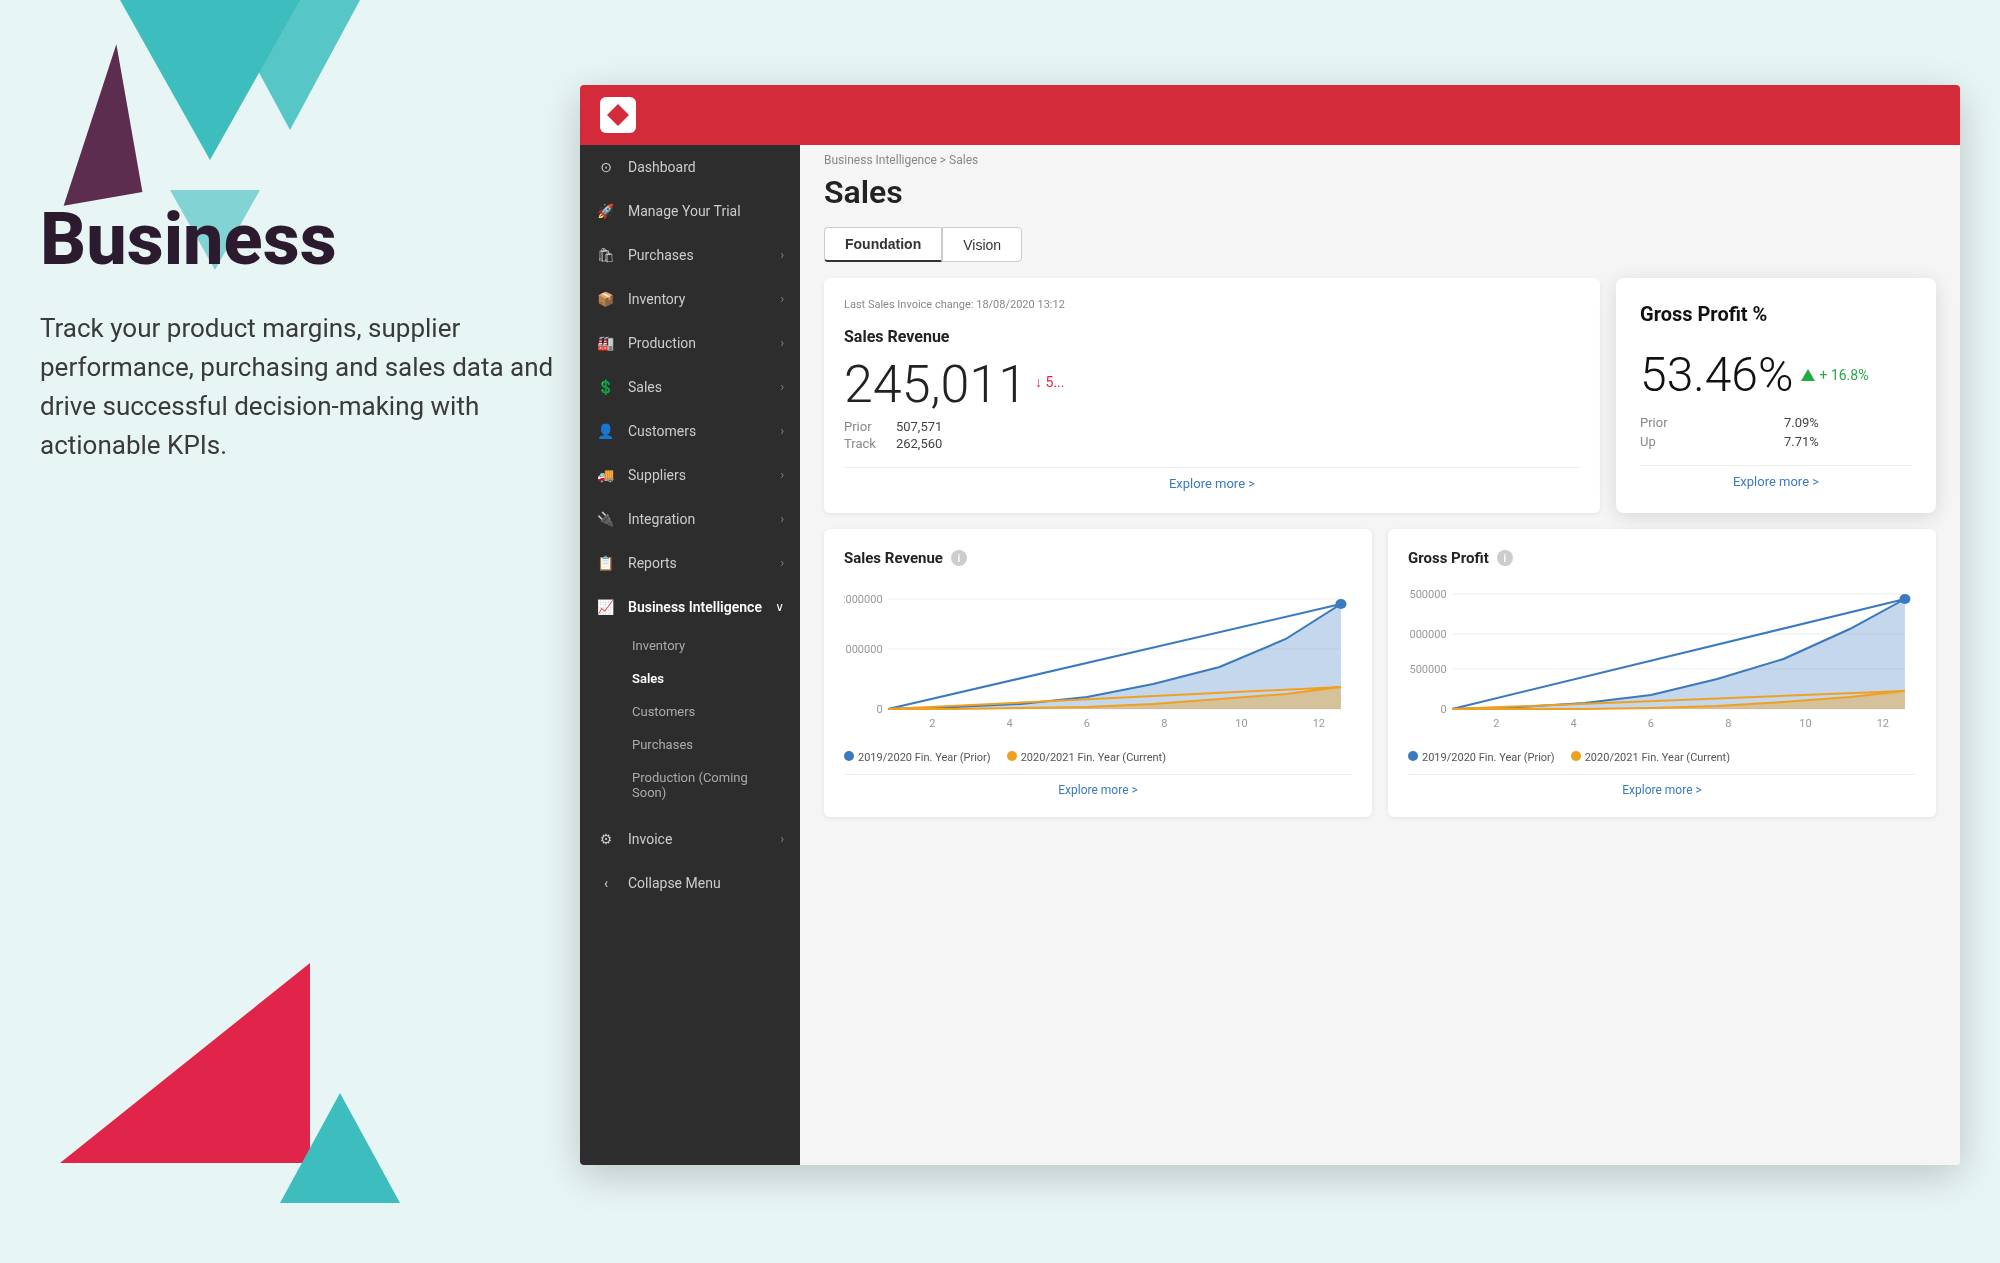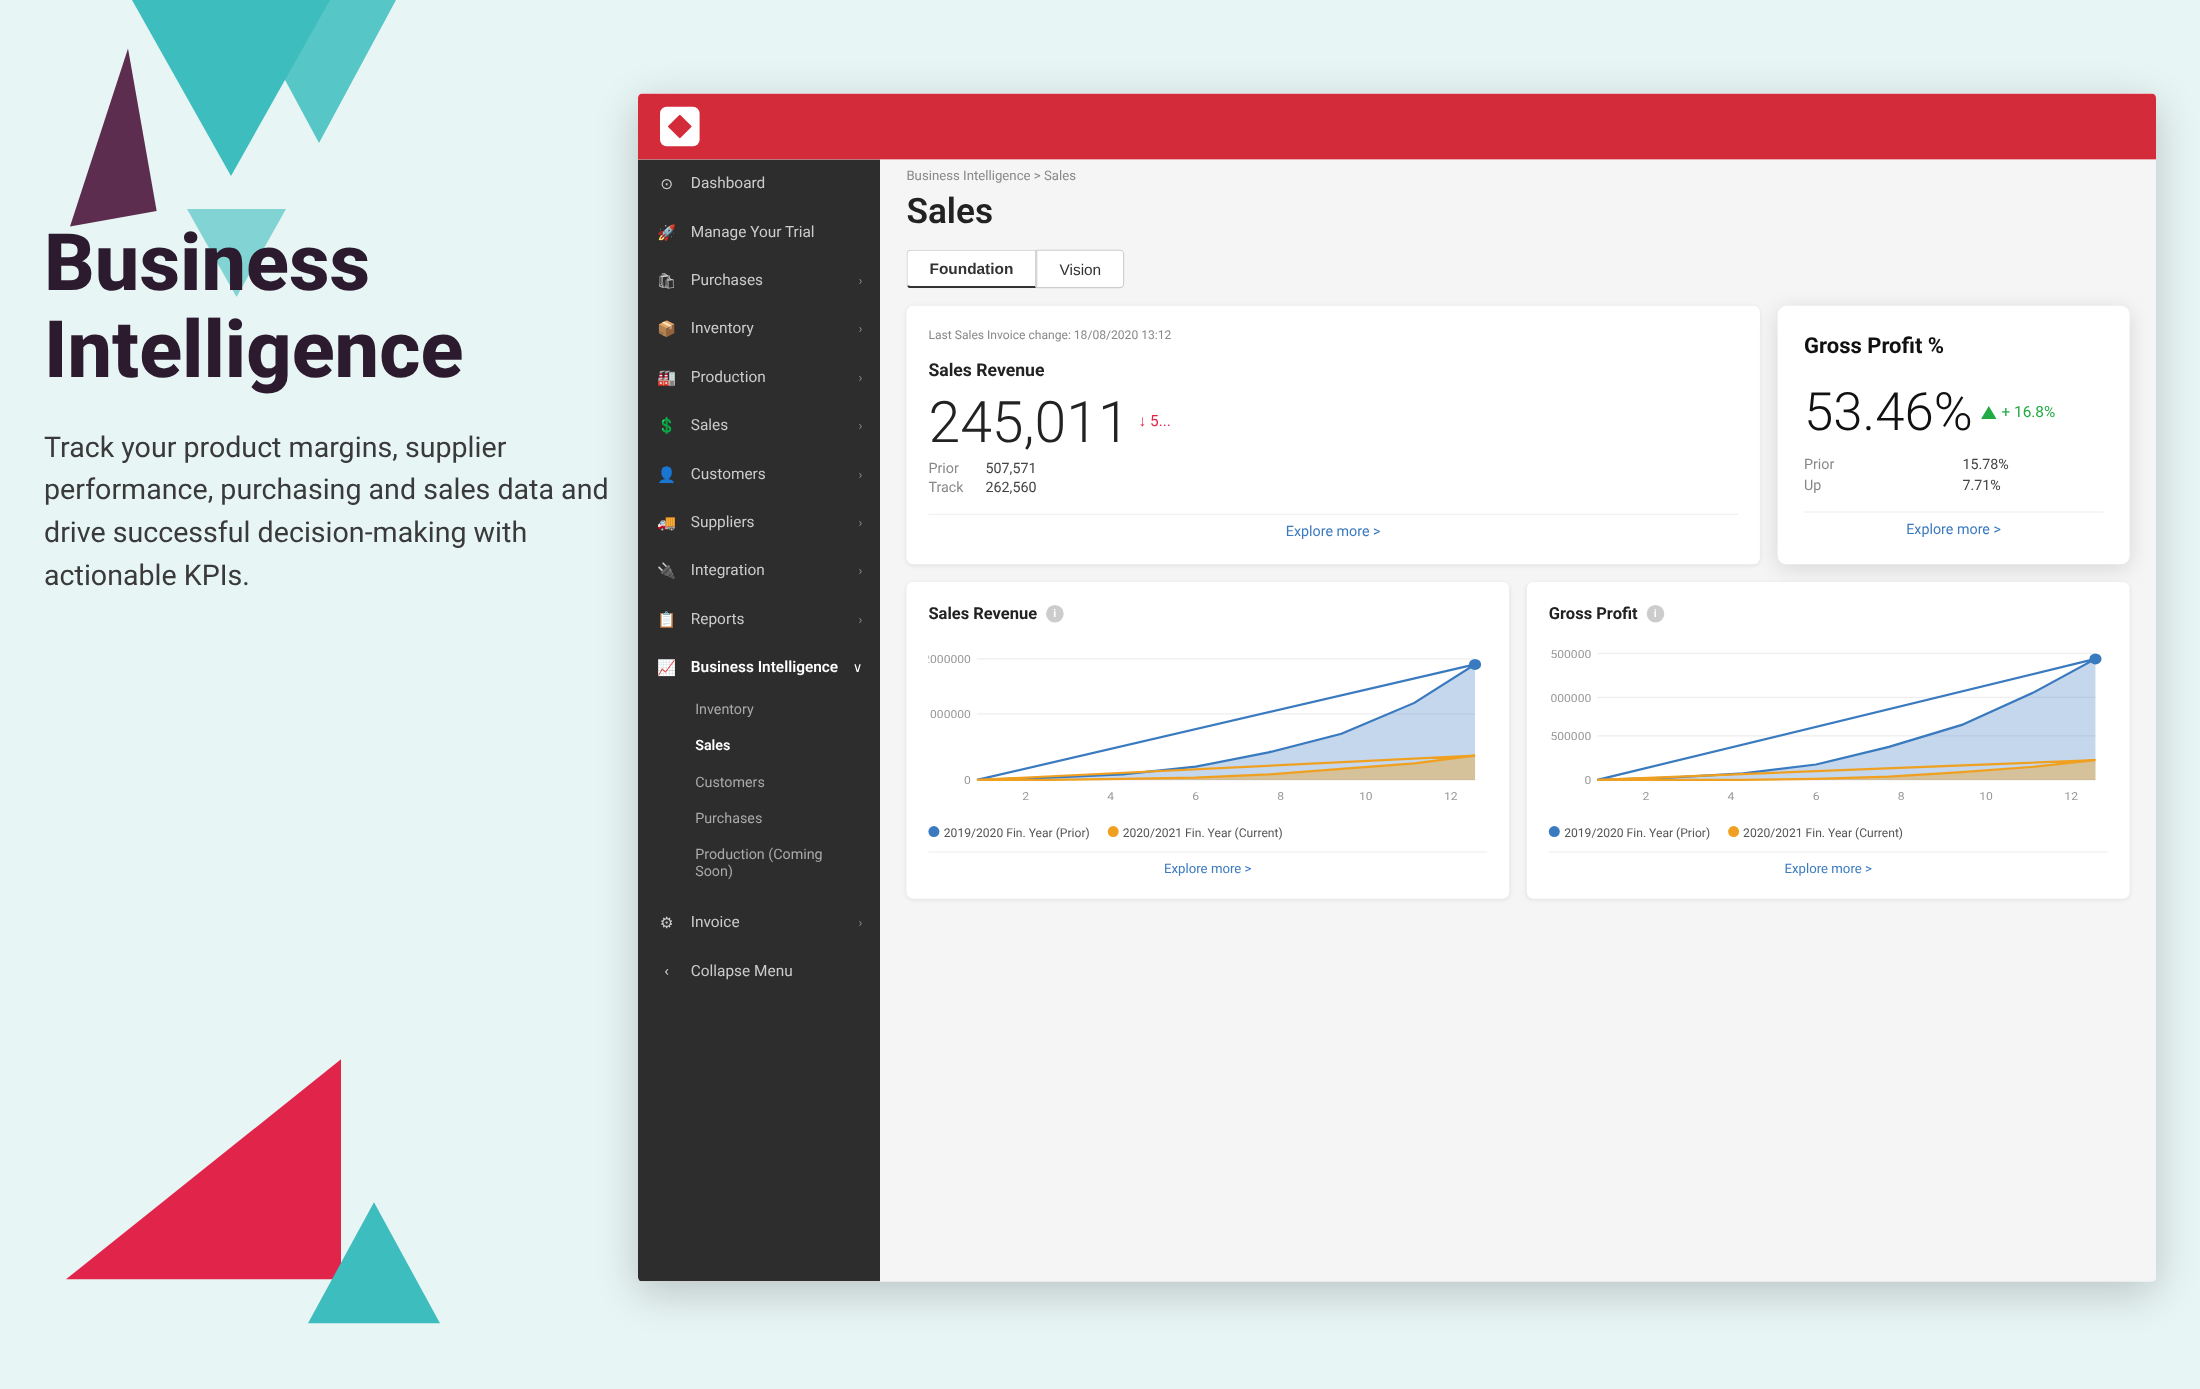--- a/index.html
+++ b/index.html
@@ -360,21 +360,20 @@
 <div class="deco-teal-top"></div>
 <div class="deco-purple" style="position:absolute;top:50px;left:50px;width:0;height:0;border-left:80px solid transparent;border-right:0px solid transparent;border-bottom:150px solid #5c2d4e;transform:rotate(-10deg);"></div>
 <div class="deco-teal-top-right" style="position:absolute;top:0;left:220px;width:0;height:0;border-left:70px solid transparent;border-right:70px solid transparent;border-top:130px solid #3dbdbd;opacity:0.85;"></div>
 <div style="position:absolute;top:190px;left:170px;width:0;height:0;border-left:45px solid transparent;border-right:45px solid transparent;border-top:80px solid #3dbdbd;opacity:0.6;"></div>
 <div style="position:absolute;bottom:100px;left:60px;width:0;height:0;border-top:200px solid transparent;border-right:250px solid #e0244a;"></div>
 <div style="position:absolute;bottom:60px;left:280px;width:0;height:0;border-left:60px solid transparent;border-right:60px solid transparent;border-bottom:110px solid #3dbdbd;"></div>
 
 <div class="left-content">
   <div class="main-heading">
     <span>Business</span><br>
-    <span>Intelligence</span>
   </div>
   <div class="sub-text">Track your product margins, supplier performance, purchasing and sales data and drive successful decision-making with actionable KPIs.</div>
 </div>
 
 <div class="app-window">
 
   <div class="top-bar">
     <div class="app-logo">
       <div class="app-logo-inner"></div>
     </div>
@@ -503,21 +502,21 @@
           <div class="gp-title">Gross Profit %</div>
           <div class="gp-value-row">
             <div class="gp-value">53.46%</div>
             <div class="gp-badge">
               <div class="gp-arrow-up"></div>
               <span>+ 16.8%</span>
             </div>
           </div>
           <div class="gp-meta">
             <span class="gp-meta-label">Prior</span>
-            <span>15.78%</span>
+            <span>7.09%</span>
             <span class="gp-meta-label">Up</span>
             <span>7.71%</span>
           </div>
           <div class="explore-link">Explore more &gt;</div>
         </div>
       </div>
 
       <div class="chart-row">
 
         <div class="chart-card">

